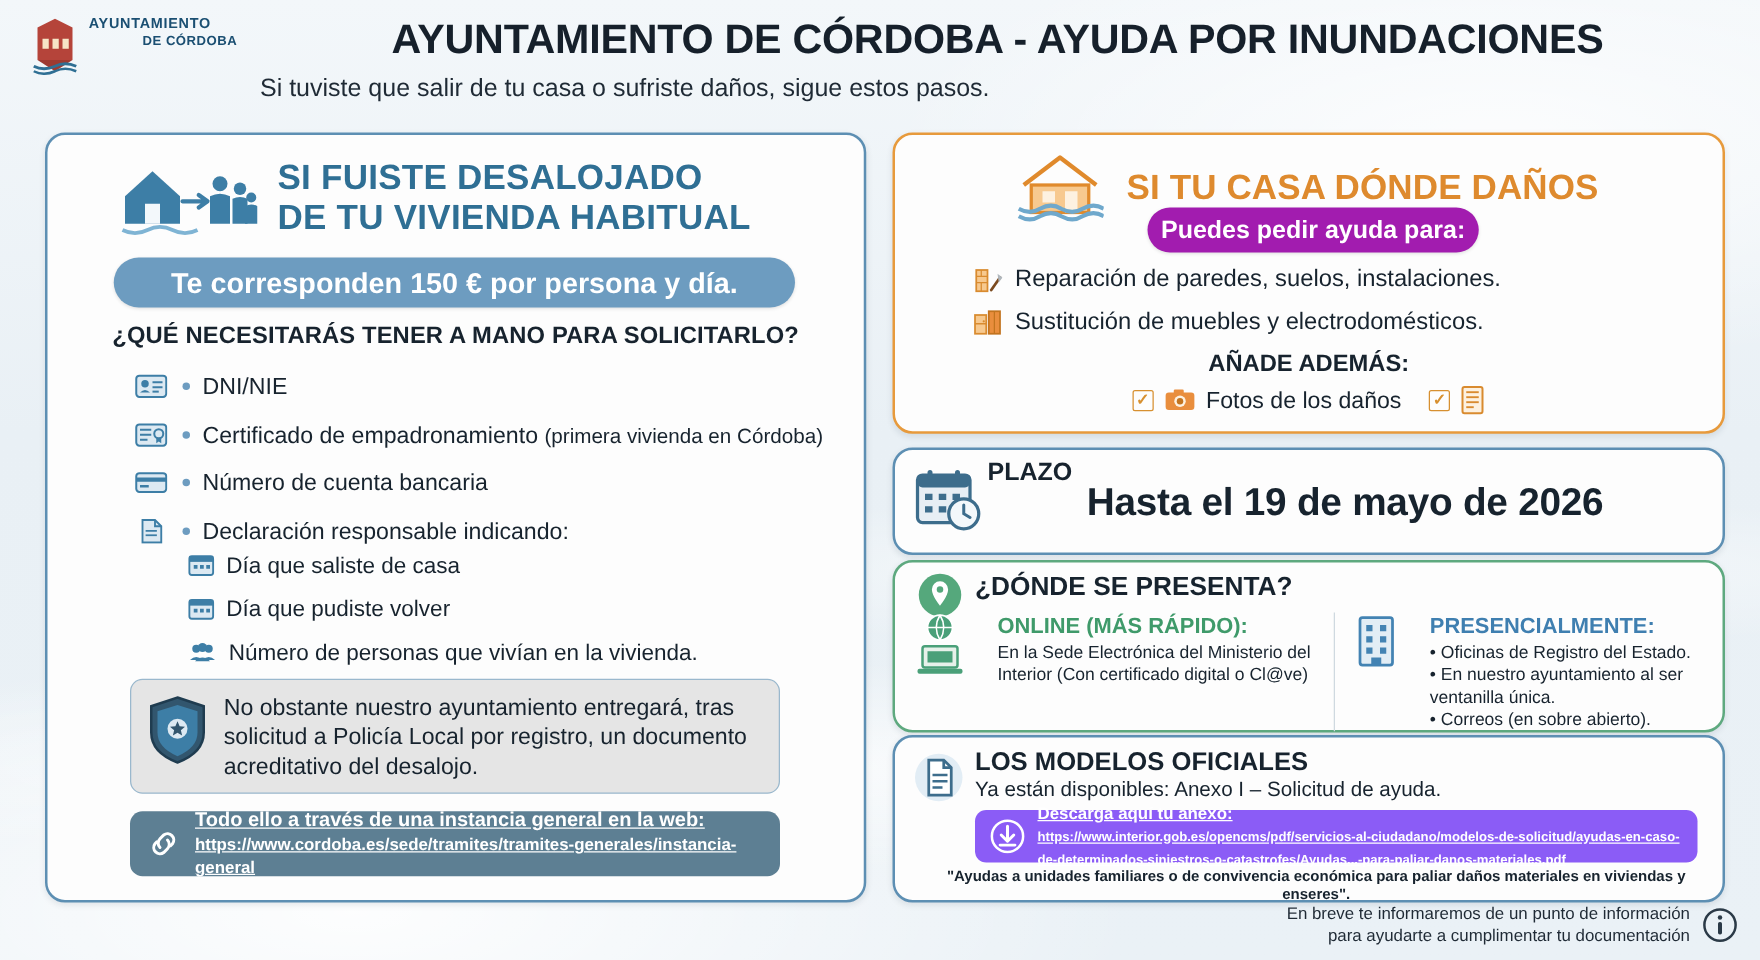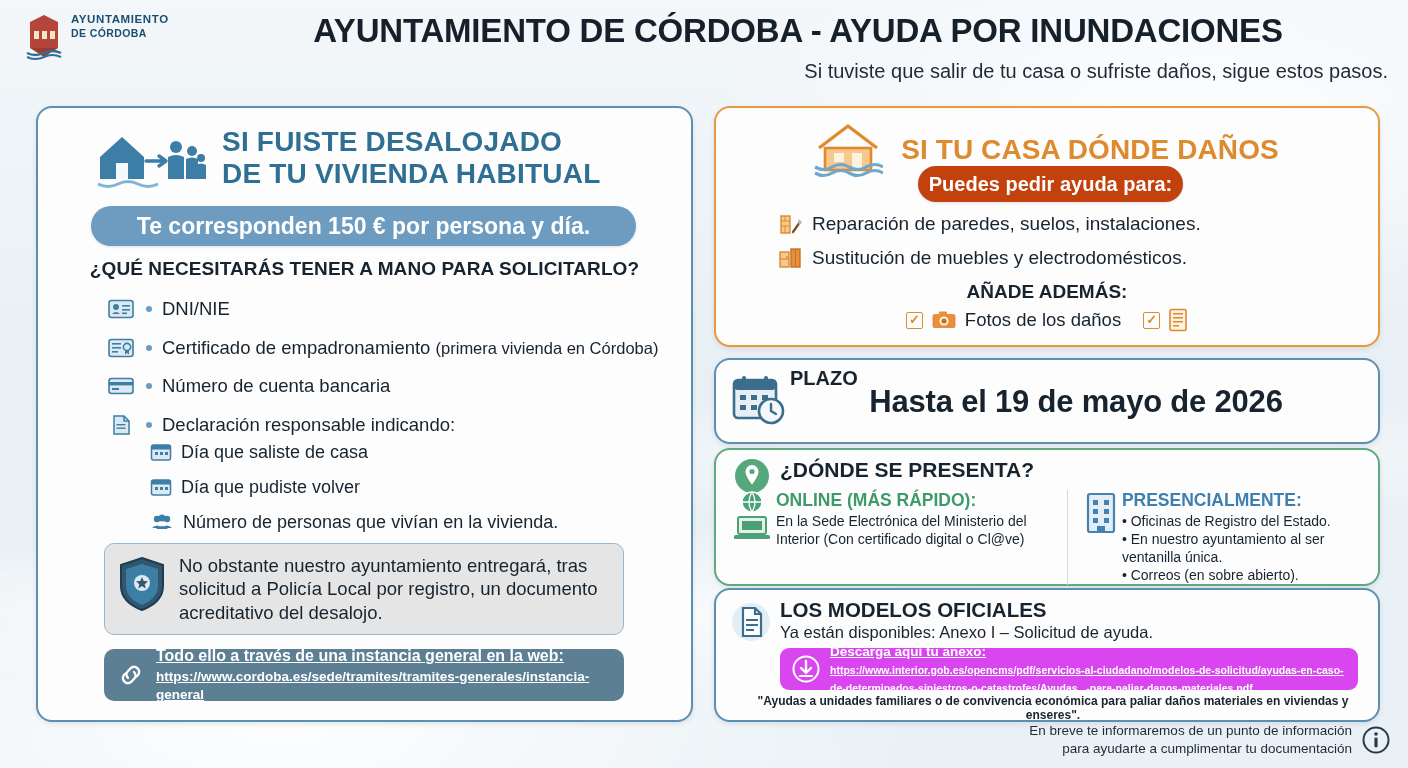--- a/index.html
+++ b/index.html
@@ -50,38 +50,38 @@
     gap: 7px;
   }
   .crest-mark { width: 40px; height: 48px; flex: 0 0 auto; }
   .crest-text {
     font-size: 11.5px;
     font-weight: bold;
     color: #1b4f72;
     line-height: 1.22;
     letter-spacing: 0.6px;
   }
-  .crest-text .l2 { font-size: 10.5px; letter-spacing: 0.4px; }
+  .crest-text .l2 { font-size: 10.5px; letter-spacing: 0.4px; margin-left: 43px; }
 
   .title {
     position: absolute;
     left: 208px; top: 14px;
     width: 1180px;
     text-align: center;
     font-size: 33px;
     font-weight: bold;
     color: #16202b;
     letter-spacing: -0.2px;
     line-height: 1.05;
   }
   .subtitle {
     position: absolute;
     left: 208px; top: 60px;
     width: 1180px;
-    text-align: right;
+    text-align: left;
     font-size: 20px;
     color: #1f2a35;
   }
 
   
   .card {
     position: absolute;
     background: #fdfdfd;
     border-radius: 16px;
     box-shadow: 0 2px 5px rgba(20,40,60,0.10);
@@ -159,21 +159,21 @@
   .link-box .l2 { font-size: 13.5px; font-weight: bold; line-height: 1.3; }
 
   
   #damage-card { left: 714px; top: 106px; width: 662px; height: 237px; }
   .dc-head { position: absolute; left: 40px; top: 14px; width: 580px; height: 56px;
              display: flex; align-items: center; justify-content: center; gap: 18px; }
   .dc-title { font-size: 28px; font-weight: bold; color: #de8a2e; letter-spacing: 0.1px; }
   .badge-orange {
     position: absolute; left: 202px; top: 58px;
     width: 265px; height: 36px;
-    background: #c2410c; border-radius: 18px;
+    background: #a21caf; border-radius: 18px;
     display: flex; align-items: center; justify-content: center;
     color: #ffffff; font-size: 20px; font-weight: bold;
     box-shadow: 0 1px 3px rgba(0,0,0,0.12);
   }
   .dc-row { position: absolute; display: flex; align-items: center; gap: 10px; }
   #dc-row1 { left: 62px; top: 104px; }
   #dc-row2 { left: 62px; top: 138px; }
   .dc-row .txt { font-size: 19px; color: #17232e; }
   .dc-add {
     position: absolute; left: 0; top: 173px; width: 662px;
@@ -198,36 +198,36 @@
   .dl-date  { position: absolute; left: 74px; top: 24px; width: 572px; text-align: center;
               font-size: 31px; font-weight: bold; color: #17232e; letter-spacing: -0.2px; }
   .dl-note  { position: absolute; left: 74px; top: 60px; width: 572px; text-align: center;
               font-size: 14.5px; color: #1f2a35; }
 
   
   #where-card { left: 714px; top: 448px; width: 662px; height: 134px; }
   .wc-title { position: absolute; left: 64px; top: 8px; font-size: 21px; font-weight: bold; color: #17232e; }
   .wc-pin { position: absolute; left: 16px; top: 6px; }
   .wc-cols { position: absolute; left: 16px; top: 40px; width: 630px; display: flex; }
-  .wc-col { display: flex; gap: 4px; justify-content: center; }
+  .wc-col { display: flex; gap: 26px; justify-content: center; }
   .wc-col.online { width: 330px; padding-right: 14px; border-right: 1.5px solid #cfd9e0; }
   .wc-col.pres { width: 286px; padding-left: 16px; }
   .wc-h-green { font-size: 17.5px; font-weight: bold; color: #3f9a6a; line-height: 1.2; }
   .wc-h-blue  { font-size: 17.5px; font-weight: bold; color: #3f7fb0; line-height: 1.2; }
   .wc-body { font-size: 14px; color: #17232e; line-height: 1.28; margin-top: 2px; }
 
   
   #models-card { left: 714px; top: 588px; width: 662px; height: 130px; }
   .mc-icon { position: absolute; left: 14px; top: 10px; }
   .mc-title { position: absolute; left: 64px; top: 8px; font-size: 20.5px; font-weight: bold; color: #17232e; }
   .mc-sub   { position: absolute; left: 64px; top: 33px; font-size: 16.5px; color: #17232e; }
   .dl-box {
     position: absolute; left: 64px; top: 58px;
     width: 578px; height: 42px;
-    background: #d946ef; border-radius: 9px;
+    background: #8b5cf6; border-radius: 9px;
     display: flex; align-items: center; gap: 10px;
     padding: 0 12px; box-sizing: border-box; color: #fff;
   }
   .dl-box .t1 { font-size: 13.5px; font-weight: bold; }
   .dl-box .t2 { font-size: 10.5px; font-weight: bold; line-height: 1.25; word-break: break-all; }
   .mc-quote {
     position: absolute; left: 34px; top: 104px; width: 606px;
     text-align: center; font-size: 12px; font-weight: bold; color: #17232e;
   }
 

